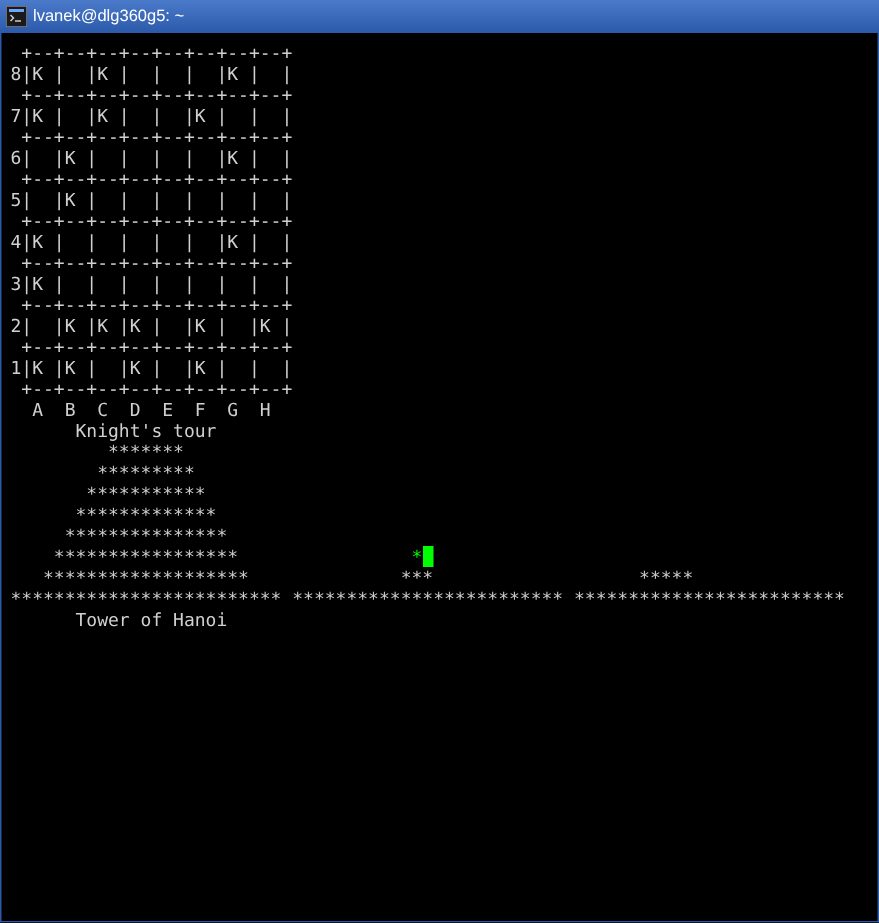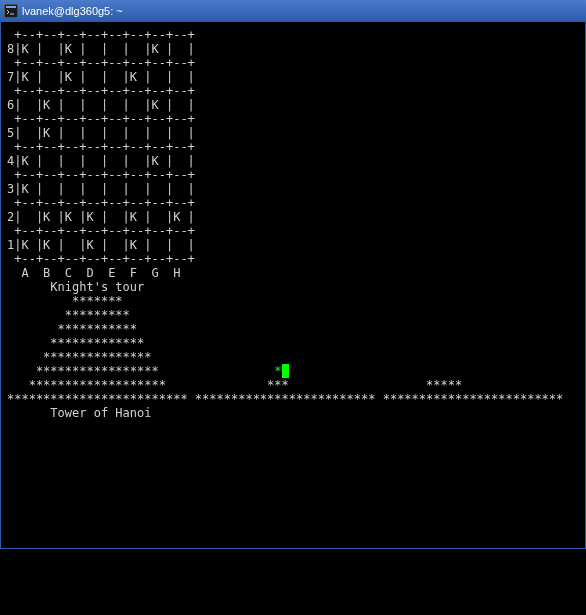--- a/index.html
+++ b/index.html
@@ -3,21 +3,21 @@
 <meta charset="utf-8">
 <style>
   * { margin: 0; padding: 0; box-sizing: border-box; }
   html, body { width: 586px; height: 615px; overflow: hidden; }
   body {
     font-family: Tahoma, sans-serif;
     background: #000;
   }
   .window {
     width: 586px;
-    height: 549px;
+    height: 615px;
     display: flex;
     flex-direction: column;
   }
   .titlebar {
     height: 22px;
     background: linear-gradient(to bottom, #4a7ac9 0%, #3a6ab9 50%, #2a5aa9 100%);
     display: flex;
     align-items: center;
     padding: 0 4px;
     gap: 4px;

